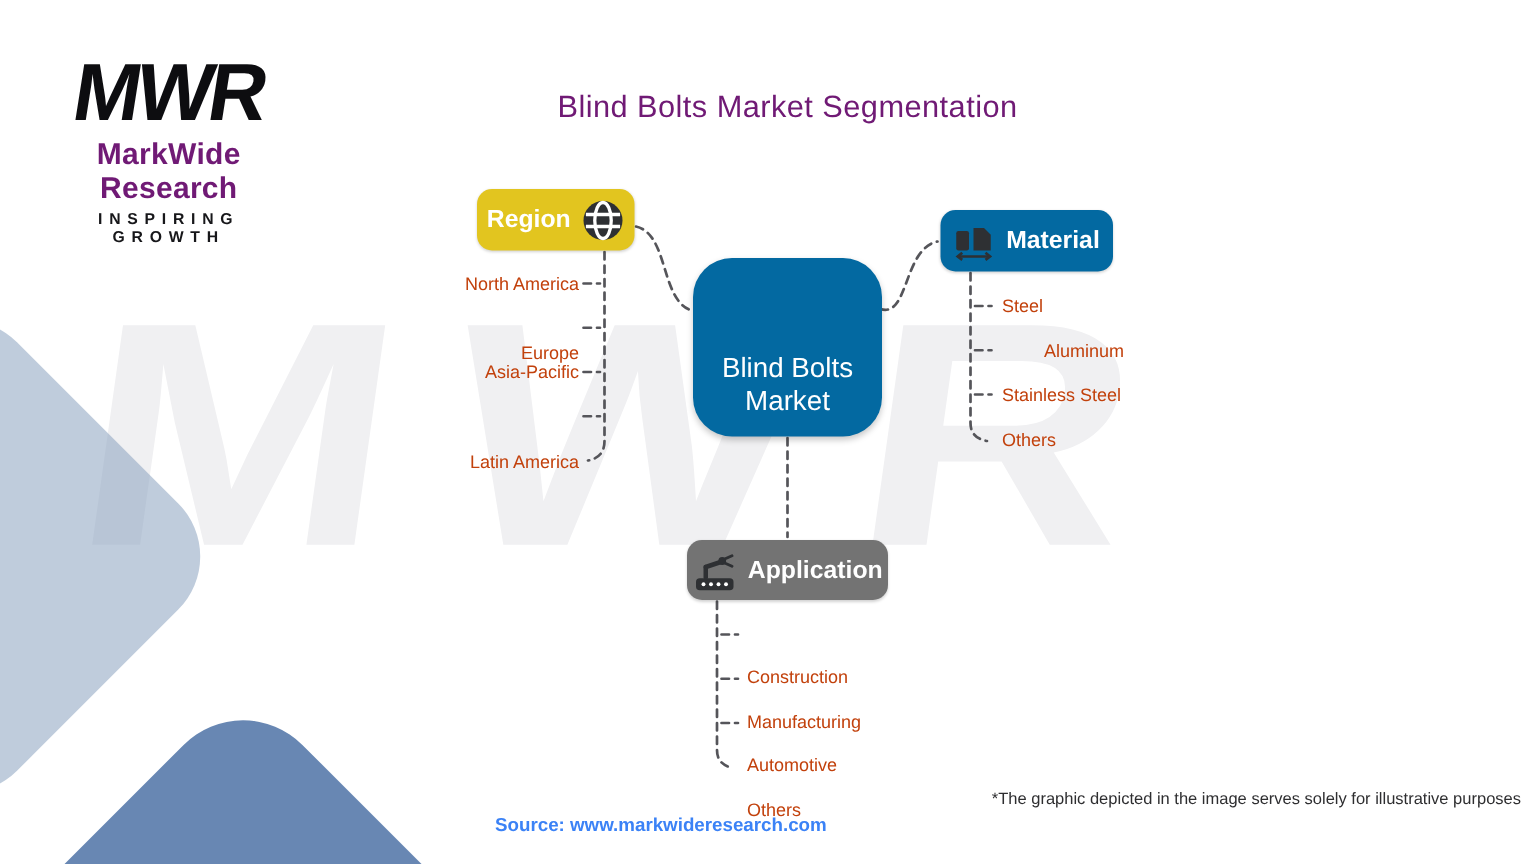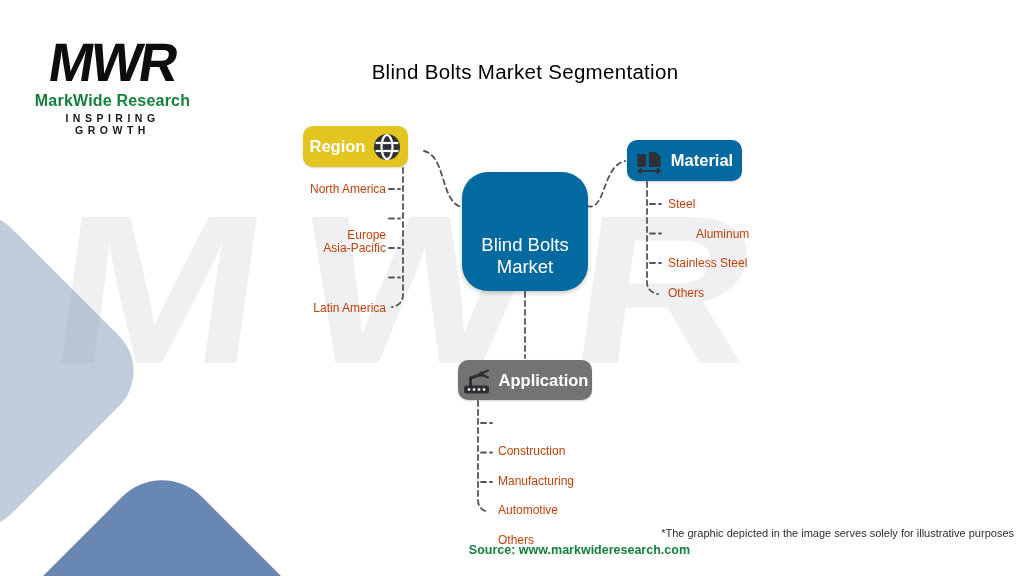--- a/index.html
+++ b/index.html
@@ -13,36 +13,36 @@
   .diamond{position:absolute;transform:rotate(45deg);z-index:1;}
   .diamond.light{left:-150px;top:245px;width:252px;height:252px;border-radius:50px;
                  background:#8ba3c0;opacity:.55;}
   .diamond.dark{left:22px;top:515px;width:280px;height:280px;border-radius:56px;
                 background:#5b7dac;opacity:.92;}
 
   
   .logo{position:absolute;left:30px;top:34px;width:165px;text-align:center;z-index:3;}
   .logo-mark{font-size:54px;line-height:56px;font-weight:900;color:#0d0d10;
              letter-spacing:-3px;transform:skewX(-9deg);}
-  .logo-name{font-size:16px;font-weight:800;color:#15803d;margin-top:2px;letter-spacing:.2px;}
+  .logo-name{font-size:20px;font-weight:800;color:#701a75;margin-top:2px;letter-spacing:.2px;}
   .logo-tagline{font-size:10.5px;font-weight:700;color:#17171a;letter-spacing:4.5px;margin-top:2px;}
 
   
   .title{position:absolute;left:312px;top:60px;width:426px;text-align:center;z-index:3;
-         font-size:20.5px;color:#000000;letter-spacing:.3px;}
+         font-size:20.5px;color:#701a75;letter-spacing:.3px;}
 
   
   .connectors{position:absolute;left:0;top:0;z-index:2;}
   .connectors path{fill:none;stroke:#55555a;stroke-width:1.8;stroke-dasharray:5 4;stroke-linecap:round;}
 
   
   .badge{position:absolute;z-index:4;display:flex;align-items:center;justify-content:center;
          gap:8px;border-radius:10px;color:#fff;font-weight:700;font-size:16.5px;
          box-shadow:0 1px 2px rgba(0,0,0,.18);}
-  .badge-region{left:303px;top:126px;width:105px;height:41px;background:#e2c51f;}
+  .badge-region{left:318px;top:126px;width:105px;height:41px;background:#e2c51f;}
   .badge-material{left:627px;top:140px;width:115px;height:41px;background:#0369a1;}
   .badge-application{left:458px;top:360px;width:134px;height:40px;background:#737373;}
   .badge svg{display:block;}
 
   
   .center-node{position:absolute;left:462px;top:172px;width:126px;height:119px;z-index:4;
                background:#0369a1;border-radius:26px;display:flex;align-items:flex-end;
                justify-content:center;padding-bottom:13px;box-sizing:border-box;
                box-shadow:0 2px 4px rgba(0,0,0,.22);}
   .center-node .label{width:104px;text-align:center;color:#fff;font-size:18.5px;
@@ -51,22 +51,22 @@
   
   .seg-item{position:absolute;z-index:4;height:22px;line-height:22px;font-size:12px;color:#c2410c;}
   .r-align{width:206px;left:180px;text-align:right;}
   .r0{top:178px;} .r1{top:224px;} .r2{top:237px;} .r3{top:267px;} .r4{top:297px;}
   .m-items{left:668px;text-align:right;}
   .m0{top:193px;} .m1{top:223px;margin-left:28px;} .m2{top:252px;} .m3{top:282px;}
   .a-items{left:498px;text-align:left;margin-top:28px;}
   .a0{top:412px;} .a1{top:442px;} .a2{top:471px;} .a3{top:501px;}
 
   
-  .source{position:absolute;left:330px;top:543px;width:360px;text-align:right;z-index:4;
-          font-size:12.5px;font-weight:700;color:#15803d;}
+  .source{position:absolute;left:330px;top:543px;width:360px;text-align:left;z-index:4;
+          font-size:12.5px;font-weight:700;color:#3b82f6;}
   .disclaimer{position:absolute;right:10px;top:527px;z-index:4;font-size:11px;color:#2e2e30;}
 </style>
 </head>
 <body>
 
 <div class="canvas">
 
   <div class="watermark">MWR</div>
   <div class="diamond light"></div>
   <div class="diamond dark"></div>

